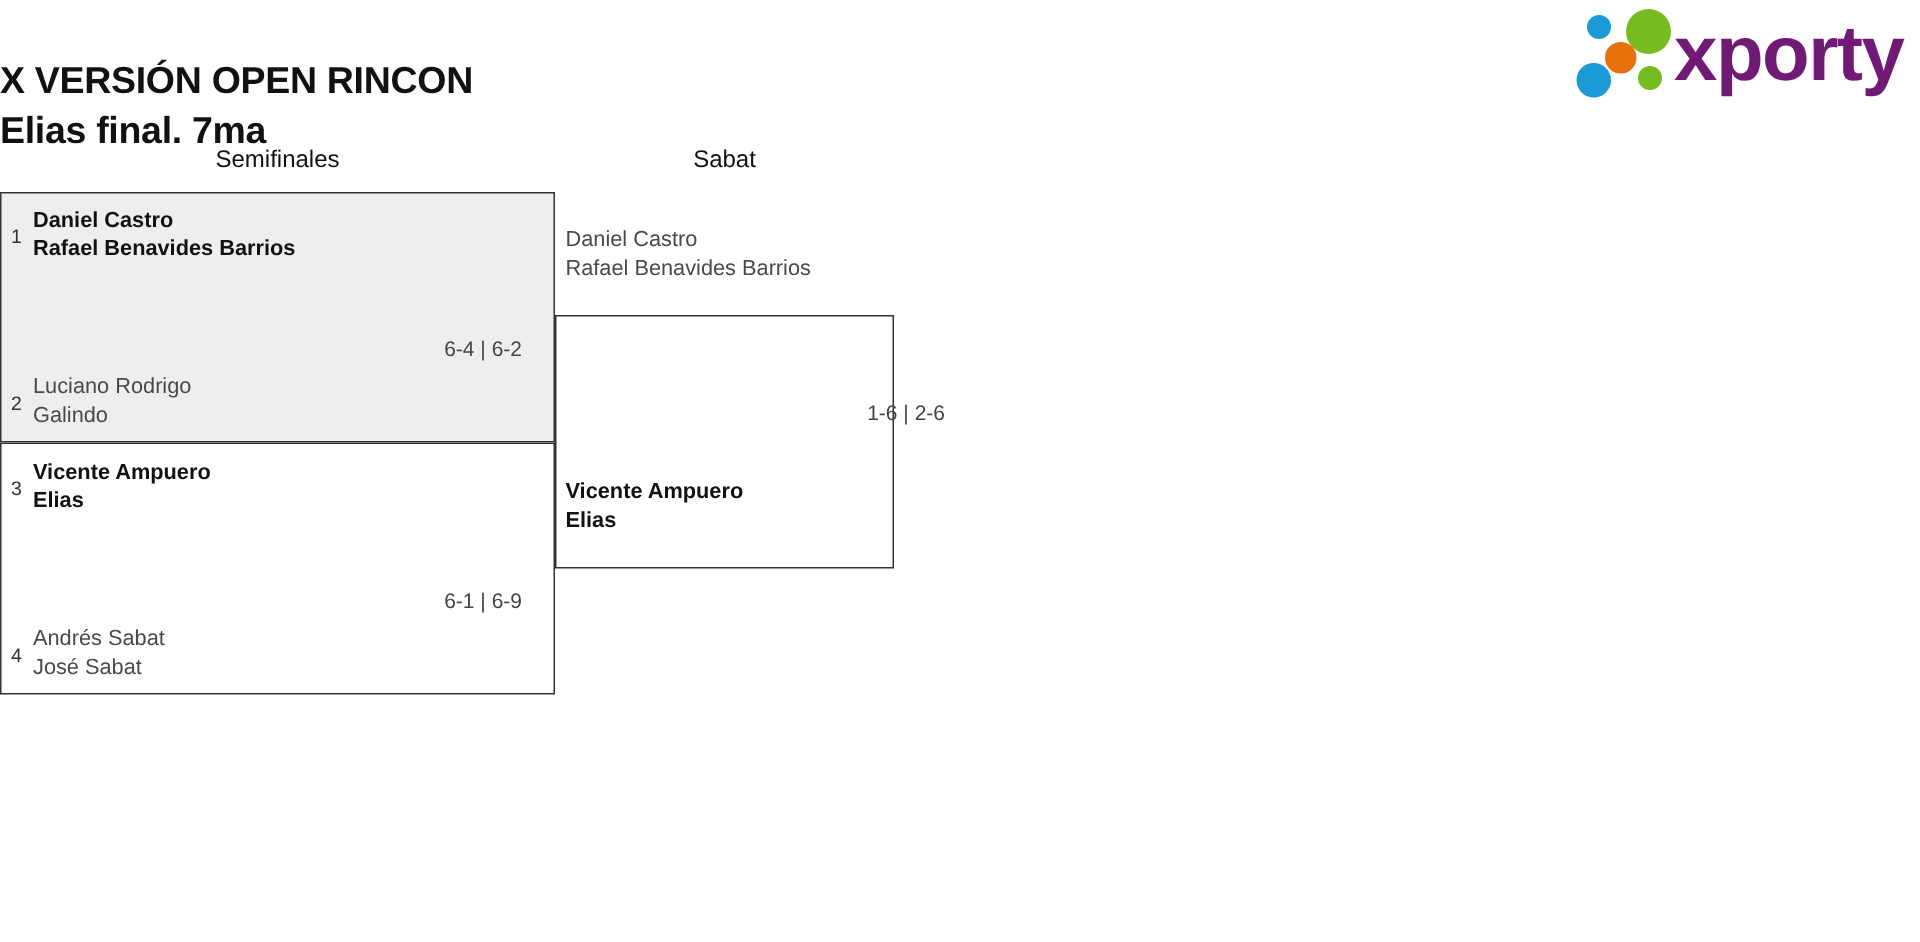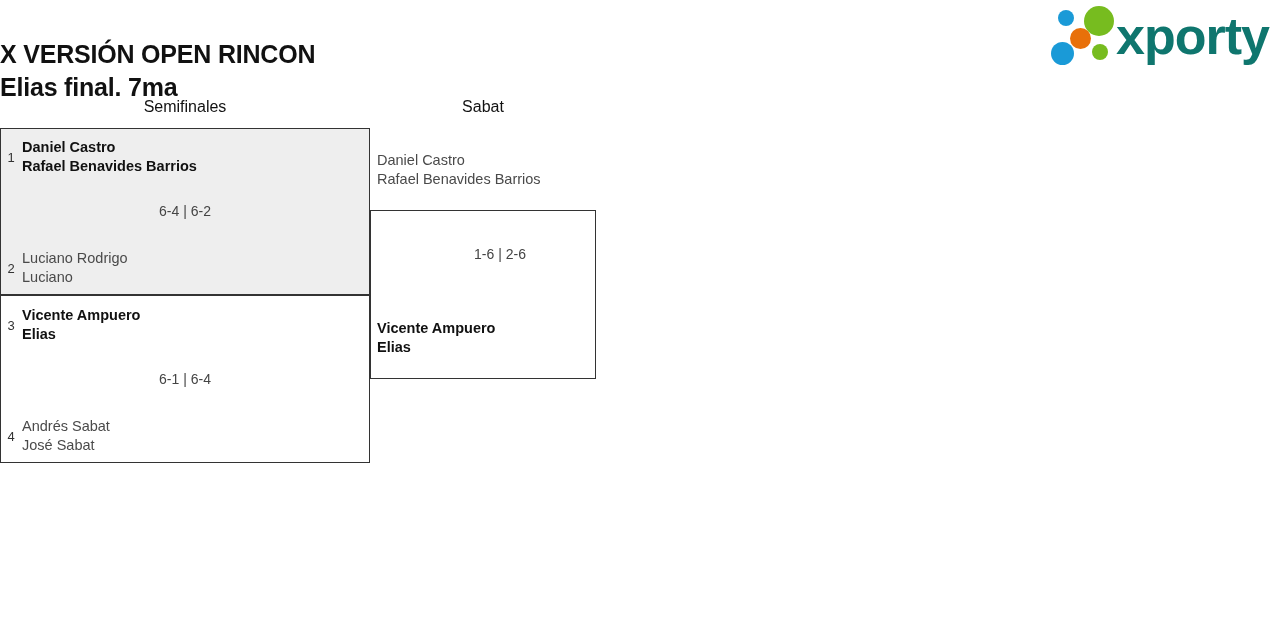--- a/index.html
+++ b/index.html
@@ -54,21 +54,21 @@
   #dot-orange      { left: 20px; top: 24px; width: 21px; height: 21px; background: #e8700a; }
   #dot-blue-bottom { left: 1px;  top: 38px; width: 23px; height: 23px; background: #1a9ad7; }
   #dot-green-small { left: 42px; top: 40px; width: 16px; height: 16px; background: #77bc1f; }
   #logo-wordmark {
     position: absolute;
     left: 66px; top: 2px;
     font-size: 52px;
     font-weight: bold;
     letter-spacing: -1px;
     line-height: 60px;
-    color: #0f766e;
+    color: #701a75;
   }
 
   
   .round-header {
     position: absolute;
     font-size: 16px;
     color: #111111;
     text-align: center;
     white-space: nowrap;
   }
@@ -107,22 +107,23 @@
     font-size: 14.5px;
     white-space: nowrap;
   }
   .winner .name { font-weight: bold; color: #111111; }
   .loser  .name { font-weight: normal; color: #4a4a4a; }
 
   .score {
     position: absolute;
     font-size: 14px;
     color: #444444;
-    text-align: center;
-    white-space: nowrap;
+    text-align: right;
+    white-space: nowrap;
+    margin-top: 21px;
   }
 
   
   #competitor-sf1-top    { left: 0px; top: 138px; }
   #competitor-sf1-bottom { left: 0px; top: 249px; }
   #score-sf1 { left: 22px; top: 203px; width: 326px; }
 
   
   #competitor-sf2-top    { left: 0px; top: 306px; }
   #competitor-sf2-bottom { left: 0px; top: 417px; }
@@ -172,32 +173,32 @@
     <span class="names">
       <span class="name">Daniel Castro</span>
       <span class="name">Rafael Benavides Barrios</span>
     </span>
   </div>
   <div class="score" id="score-sf1">6-4 | 6-2</div>
   <div class="competitor loser" id="competitor-sf1-bottom">
     <span class="seed">2</span>
     <span class="names">
       <span class="name">Luciano Rodrigo</span>
-      <span class="name">Luciano</span>
+      <span class="name">Galindo</span>
     </span>
   </div>
 
   <div class="competitor winner" id="competitor-sf2-top">
     <span class="seed">3</span>
     <span class="names">
       <span class="name">Vicente Ampuero</span>
       <span class="name">Elias</span>
     </span>
   </div>
-  <div class="score" id="score-sf2">6-1 | 6-4</div>
+  <div class="score" id="score-sf2">6-1 | 6-9</div>
   <div class="competitor loser" id="competitor-sf2-bottom">
     <span class="seed">4</span>
     <span class="names">
       <span class="name">Andrés Sabat</span>
       <span class="name">José Sabat</span>
     </span>
   </div>
 
   <div class="competitor loser" id="competitor-final-top">
     <span class="seed"></span>

